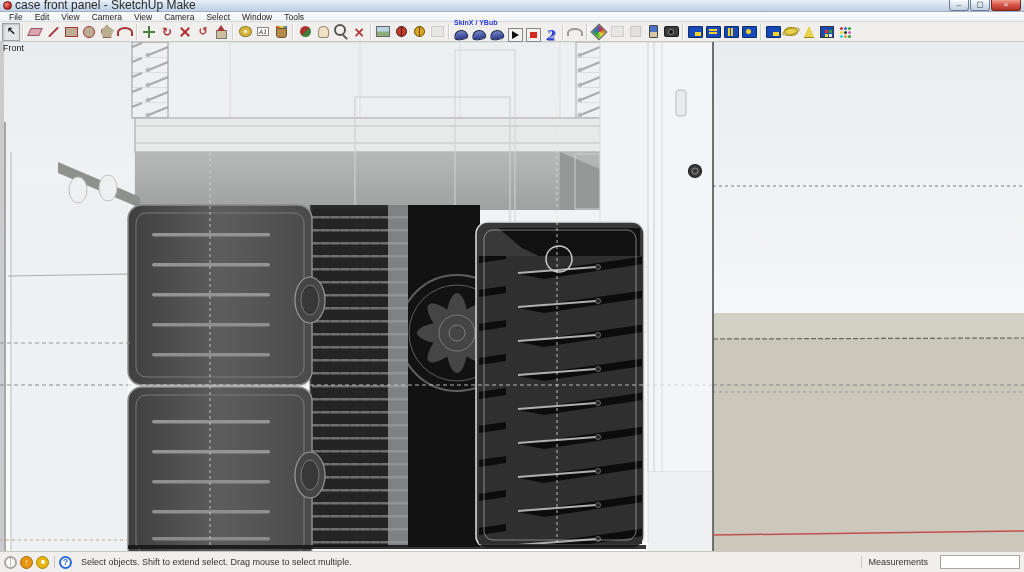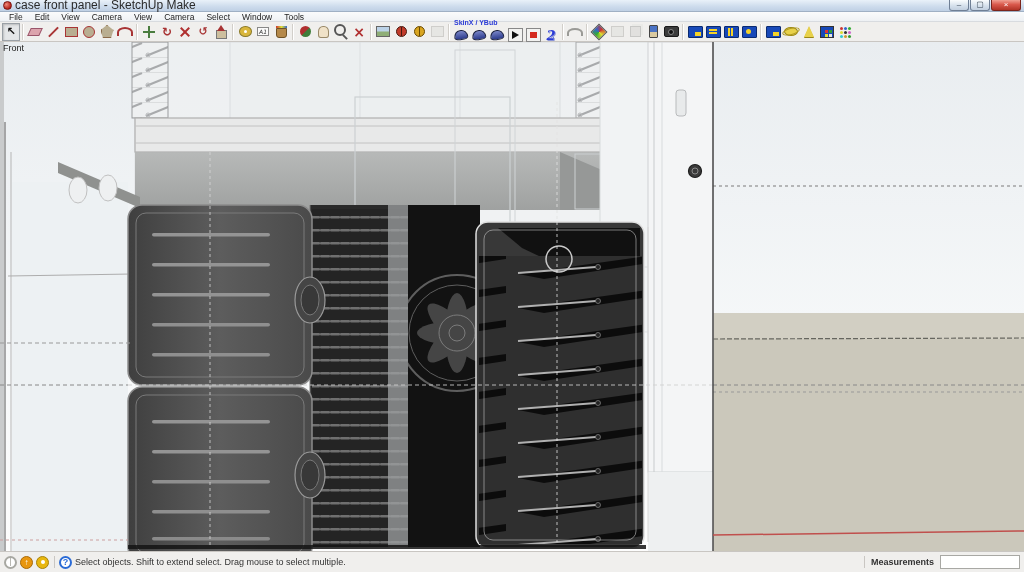--- a/index.html
+++ b/index.html
@@ -107,24 +107,24 @@
   .si{width:13px;height:13px;border-radius:50%;display:flex;align-items:center;justify-content:center;margin-right:3px;position:relative;flex:0 0 auto;}
   .si-1{background:#fff;border:2px solid #a8a8a2;}
   .si-1::before{content:"";width:1px;height:8px;background:#b8b8b2;}
   .si-2{background:#e8960f;border:1px solid #a86a08;color:#fff;font-size:8px;font-weight:bold;}
   .si-2::before{content:"\2191";}
   .si-3{background:#e8b70f;border:1px solid #a8820a;}
   .si-3::before{content:"";width:4px;height:4px;border-radius:50%;background:#fff;}
   .si-sep{width:1px;height:12px;background:#c9c6c2;margin:0 4px 0 2px;}
   .si-help{background:#fff;border:2px solid #2b6bd6;color:#2b6bd6;font-size:9px;font-weight:bold;}
   .si-help::before{content:"?";}
-  #status-msg{font-size:9px;color:#333;flex:1 1 auto;white-space:nowrap;overflow:hidden;}
+  #status-msg{font-size:9px;color:#333;margin-left:6px;flex:1 1 auto;white-space:nowrap;overflow:hidden;}
   #meas-wrap{display:flex;align-items:center;flex:0 0 auto;}
   #meas-sep{width:1px;height:12px;background:#c9c6c2;margin-right:6px;}
-  #meas-label{font-size:9px;color:#333;margin-right:6px;font-weight:bold;}
+  #meas-label{font-size:9px;color:#333;margin-right:12px;}
   #meas-input{width:80px;height:14px;border:1px solid #a8a8a4;background:#fff;font-size:9px;padding:0 2px;
     font-family:"Liberation Sans",sans-serif;}
 </style>
 </head>
 <body>
 
 <div id="titlebar">
   <span id="title-icon"></span>
   <span id="title-text">case front panel - SketchUp Make</span>
   <span id="win-controls">

